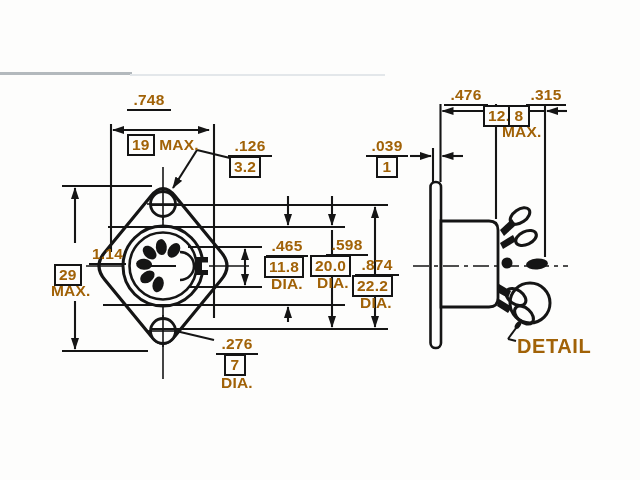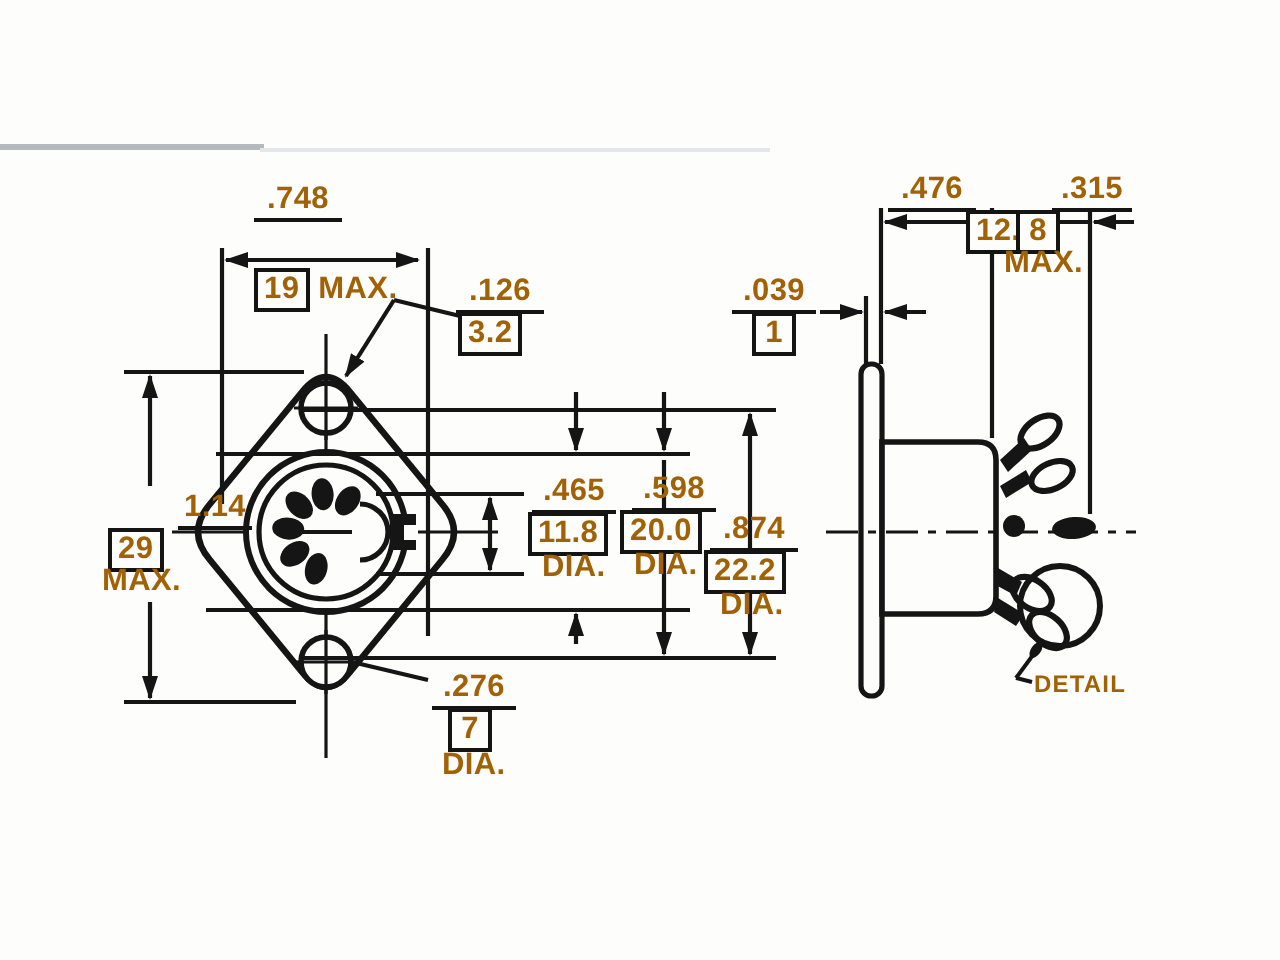--- a/index.html
+++ b/index.html
@@ -7,21 +7,21 @@
        font-family:"Liberation Sans", sans-serif;}
   .stage{position:absolute;left:0;top:0;width:640px;height:480px;}
   svg{position:absolute;left:0;top:0;}
   .lbl{position:absolute;color:#a16207;font-weight:700;font-size:15.5px;line-height:1;
        letter-spacing:0.2px;white-space:nowrap;}
   .inch{display:inline-block;text-align:center;border-bottom:2.4px solid #141414;
         padding:0 3px 1px 3px;}
   .mmbox{display:inline-block;border:2.3px solid #141414;padding:1px 3px 1px 3px;
          background:#fdfdfc;}
   .suffix{display:inline-block;}
-  .detail{font-size:12px;letter-spacing:0.6px;}
+  .detail{font-size:20px;letter-spacing:0.6px;}
   .artifact1{position:absolute;left:0;top:72px;width:132px;height:3px;background:#b3b9bd;}
   .artifact2{position:absolute;left:130px;top:74px;width:255px;height:2px;background:#e3e7ea;}
 </style>
 </head>
 <body>
 
 <div class="stage">
 
   <div class="artifact1"></div>
   <div class="artifact2"></div>
@@ -185,21 +185,21 @@
   <div class="lbl" style="left:51px;top:283px;">MAX.</div>
 
   <div class="lbl" style="left:266px;top:238px;">
     <span class="inch" style="min-width:36px;text-align:center;">.465</span>
   </div>
   <div class="lbl" style="left:264px;top:256px;">
     <span class="mmbox">11.8</span>
   </div>
   <div class="lbl" style="left:271px;top:276px;">DIA.</div>
 
-  <div class="lbl" style="left:316px;top:237px;">
+  <div class="lbl" style="left:326px;top:237px;">
     <span class="inch" style="min-width:36px;">.598</span>
   </div>
   <div class="lbl" style="left:310px;top:255px;">
     <span class="mmbox">20.0</span>
   </div>
   <div class="lbl" style="left:317px;top:275px;">DIA.</div>
 
   <div class="lbl" style="left:355px;top:257px;">
     <span class="inch" style="min-width:38px;">.874</span>
   </div>

